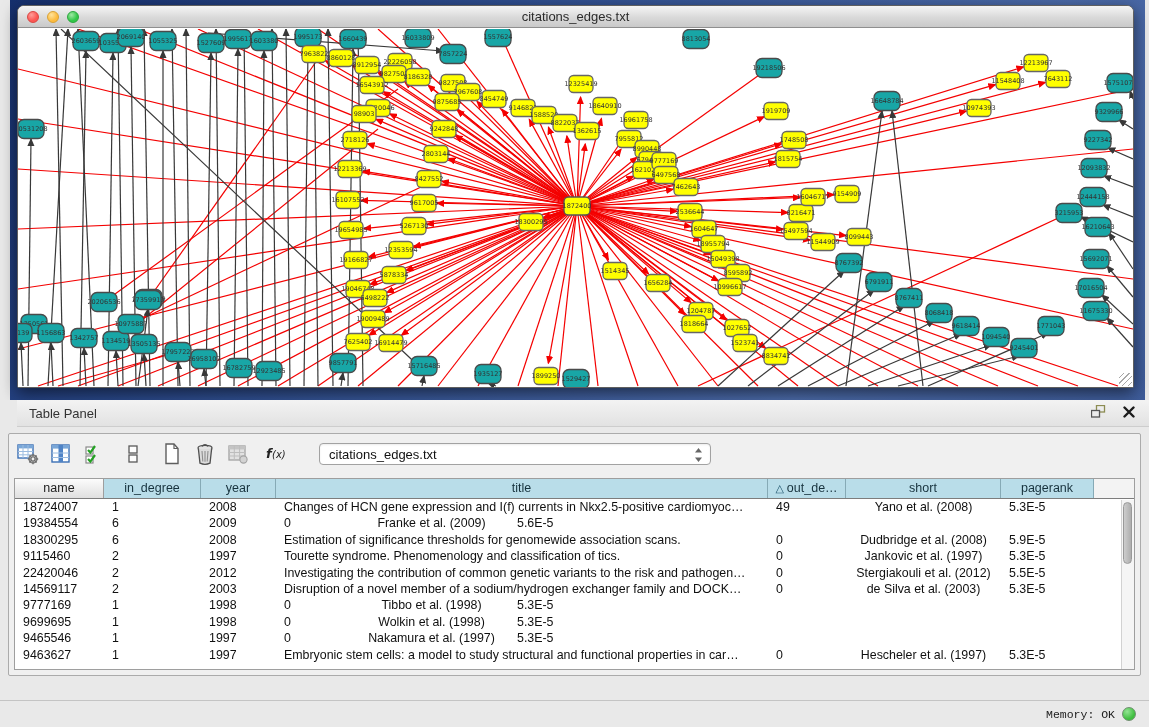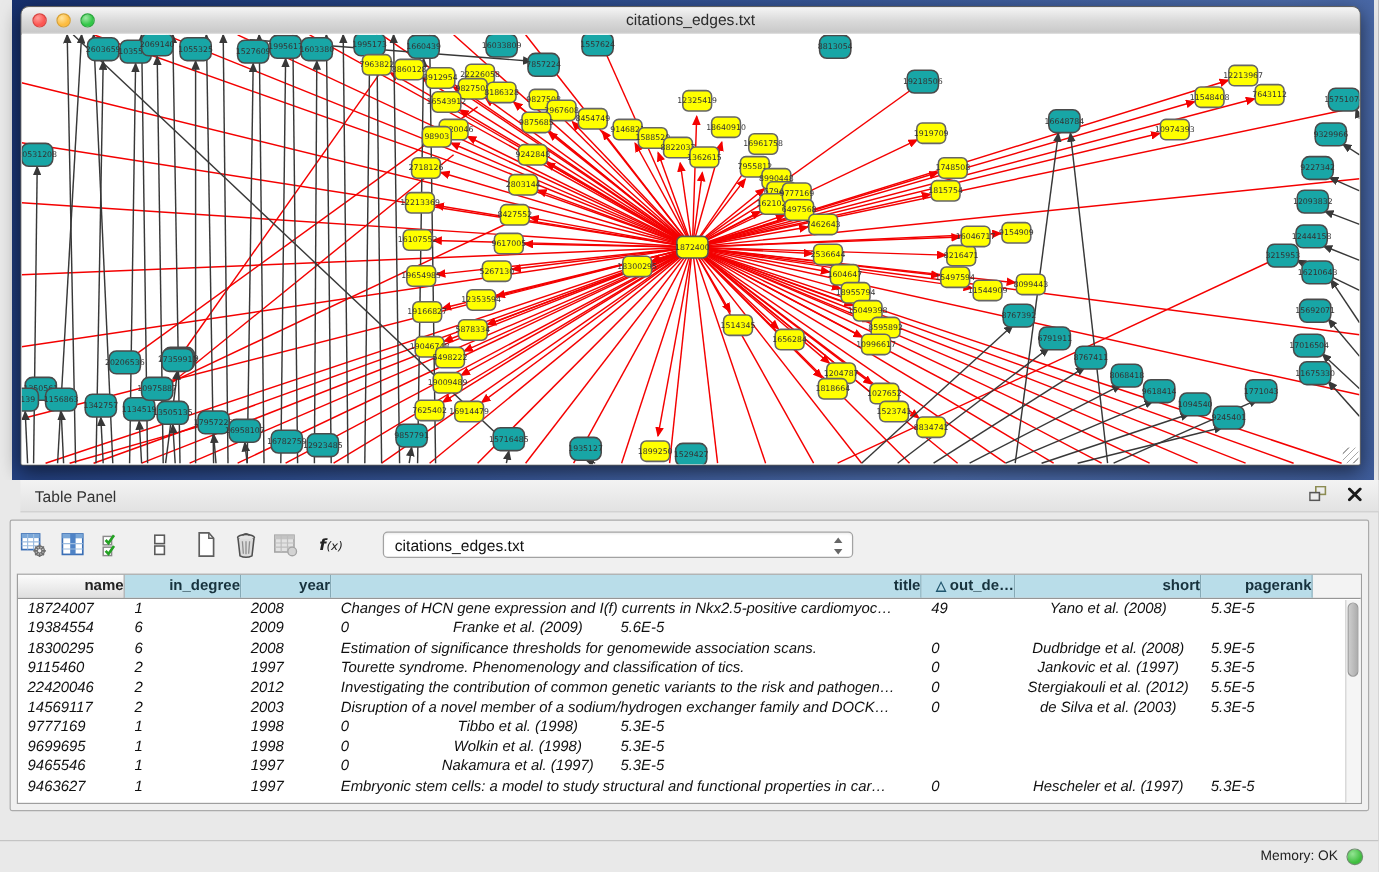--- a/index.html
+++ b/index.html
@@ -40,43 +40,43 @@
   .tbtn:nth-of-type(5) { margin-left:13px; }
   .tbtn:nth-of-type(8) { margin-left:14px; }
   .combo { position:relative; margin-left:28px; width:392px; height:22px; background:#fff;
     border:1px solid #a2a2a2; border-radius:4px; display:flex; align-items:center; padding:0 20px 0 9px;
     font-size:13px; color:#111; box-shadow:inset 0 1px 2px rgba(0,0,0,.08); }
   .combo-arrows { position:absolute; right:7px; top:2px; width:9px; height:18px; }
 
   .table-wrap { position:absolute; left:5px; top:44px; width:1121px; height:192px;
     background:#fff; border:1px solid #9e9e9e; overflow:hidden; }
   .thead { display:flex; height:20px; border-bottom:1px solid #7d7d7d; }
-  .th { font-size:12.5px; line-height:19px; text-align:right; color:#17323d;
-    background:#b9dde9; border-right:1px solid #86aab6; overflow:hidden; white-space:nowrap;font-weight:bold; }
+  .th { font-size:12.5px; line-height:19px; text-align:center; color:#17323d;
+    background:#b9dde9; border-right:1px solid #86aab6; overflow:hidden; white-space:nowrap; }
   .th.first { background:linear-gradient(#fcfcfc,#dfdfdf); color:#222; border-right:1px solid #9e9e9e; }
   .th.filler { flex:1; background:#f3f3f3; border-right:none; }
   .th .sort { color:#20566e; margin-right:3px; font-size:11px; }
   .c0{width:89px}.c1{width:97px}.c2{width:75px}.c3{width:492px}.c4{width:78px}.c5{width:155px}.c6{width:93px}
-  .tr { display:flex; height:16.4px;font-style:italic; }
+  .tr { display:flex; height:16.4px; }
   .td { font-size:12.4px; line-height:16.4px; color:#101010; padding-left:8px;
     white-space:nowrap; overflow:hidden; }
   .td.c5 { padding-left:0; text-align:center; }
   .vscroll { position:absolute; right:0; top:21px; bottom:0; width:13px; background:#f5f5f5; border-left:1px solid #d2d2d2; }
   .vthumb { position:absolute; left:1px; top:2px; width:9px; height:62px; border-radius:5px;
     background:linear-gradient(90deg,#cdcdcd,#aeaeae); border:1px solid #999; }
 
   .tabs { position:absolute; top:277px; left:50%; transform:translateX(-50%); display:flex;
     height:20px; background:#fff; border:1px solid #969696; border-radius:5px; overflow:hidden; }
   .tab { padding:0 13px; font-size:12.5px; line-height:19px; color:#141414; border-left:1px solid #b5b5b5; }
   .tab:first-child { border-left:none; }
   .tab.active { background:linear-gradient(#a4a4a4,#878787); color:#fff; }
 
   .status-bar { position:absolute; left:0; top:300px; width:100%; height:27px; background:#e9e9e9;
     border-top:1px solid #c4c4c4; display:flex; align-items:center; justify-content:flex-end;
-    padding-right:13px; gap:7px; }
+    padding-right:13px; gap:7px;font-family:Liberation Mono, monospace; }
   .status-bar .mem-label { font-size:11.5px; color:#222; }
   .mem-dot { width:14px; height:14px; border-radius:50%;
     background:radial-gradient(circle at 35% 30%,#93e493,#35b335 65%); border:1px solid #6e8f6e; }
 </style>
 </head>
 <body>
 
 <div class="app">
 
   <div class="network-region">

